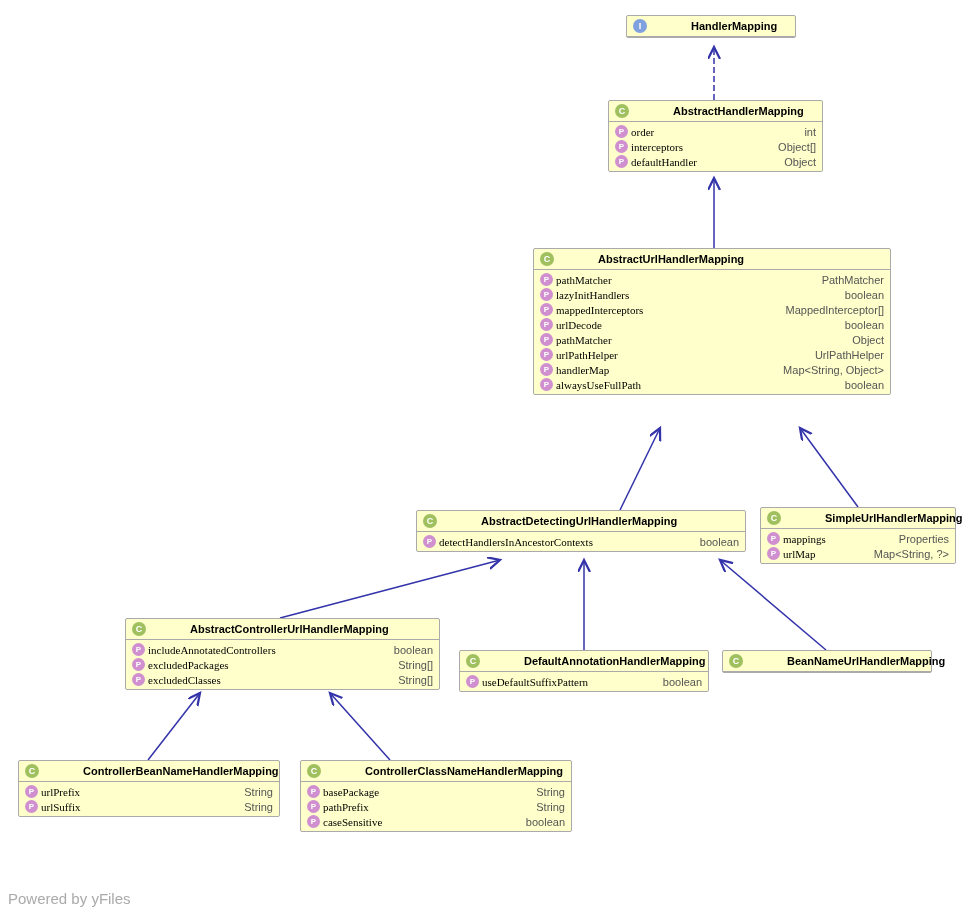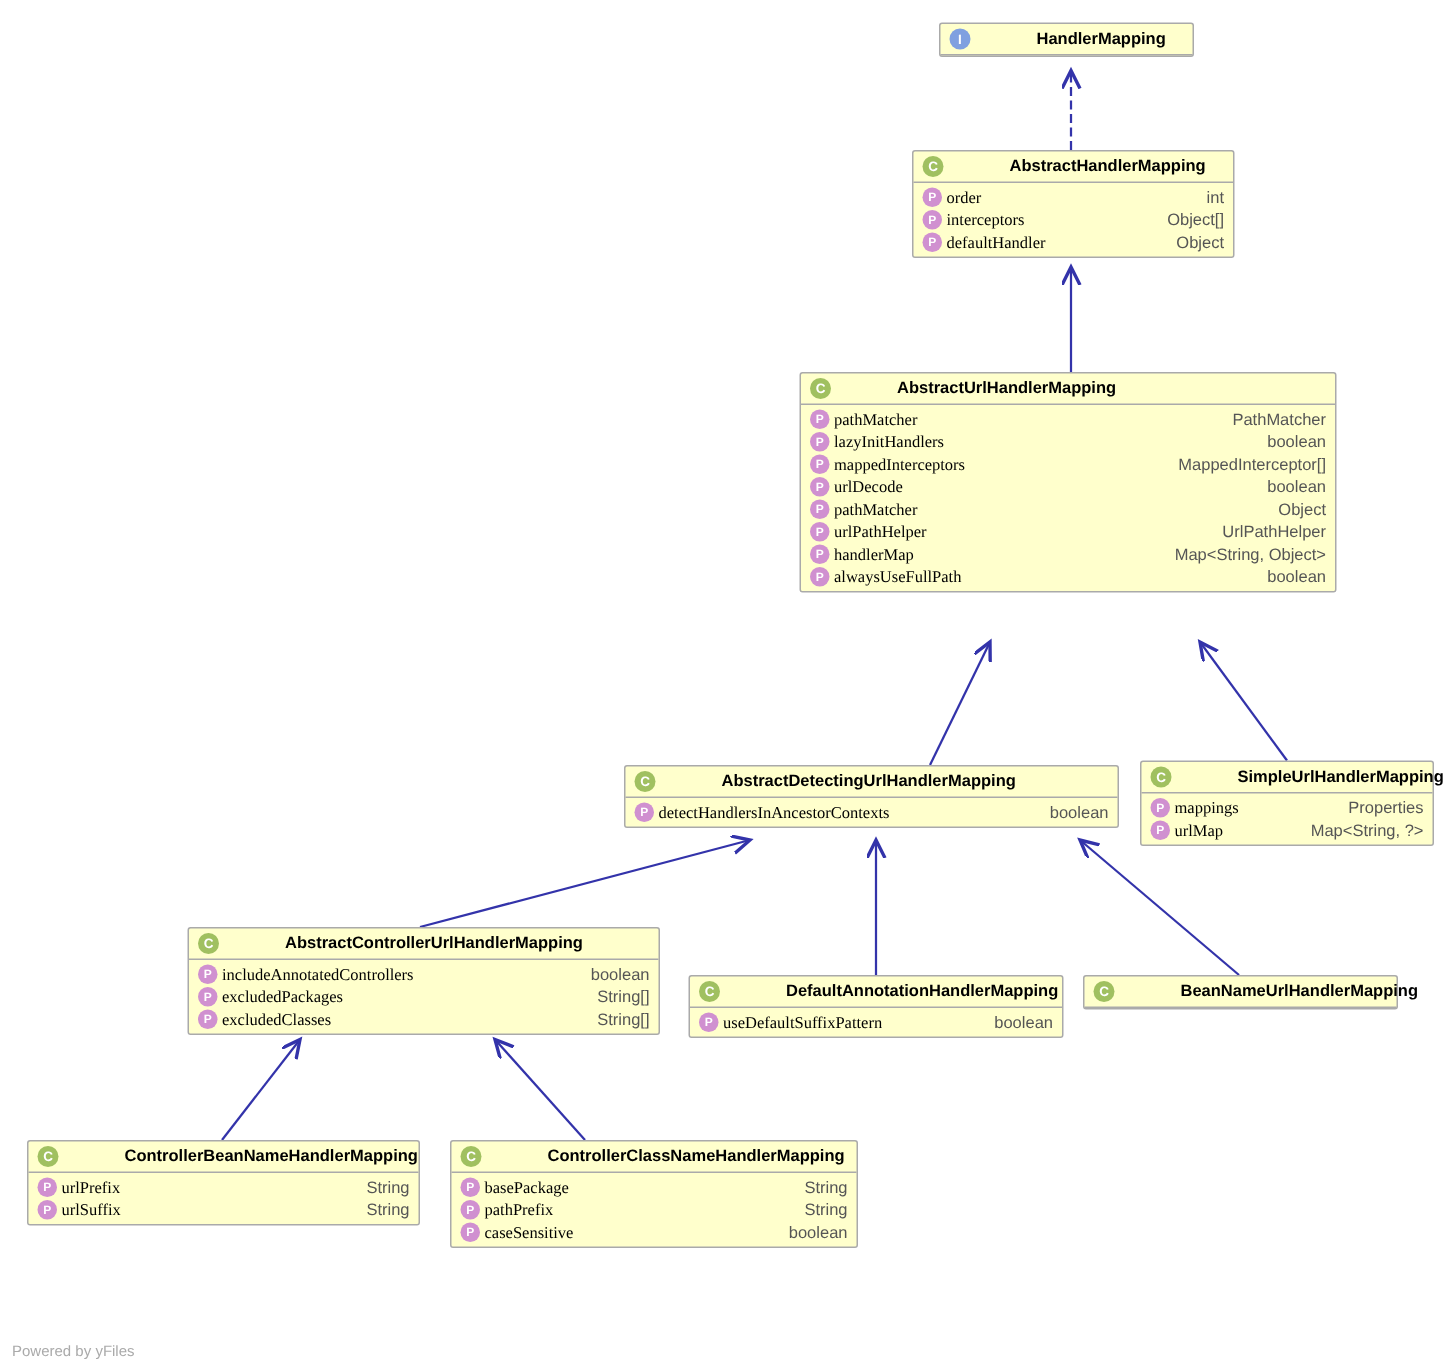--- a/index.html
+++ b/index.html
@@ -99,21 +99,21 @@
     }
     .arrow-solid {
       fill: none;
       stroke: #3333aa;
       stroke-width: 1.5;
     }
     .watermark {
       position: absolute;
       bottom: 6px;
       left: 8px;
-      font-size: 10px;
+      font-size: 15px;
       color: #aaa;
     }
   </style>
 </head>
 <body>
 
 <div id="diagram-container">
   <svg class="arrows">
 
     <defs>

